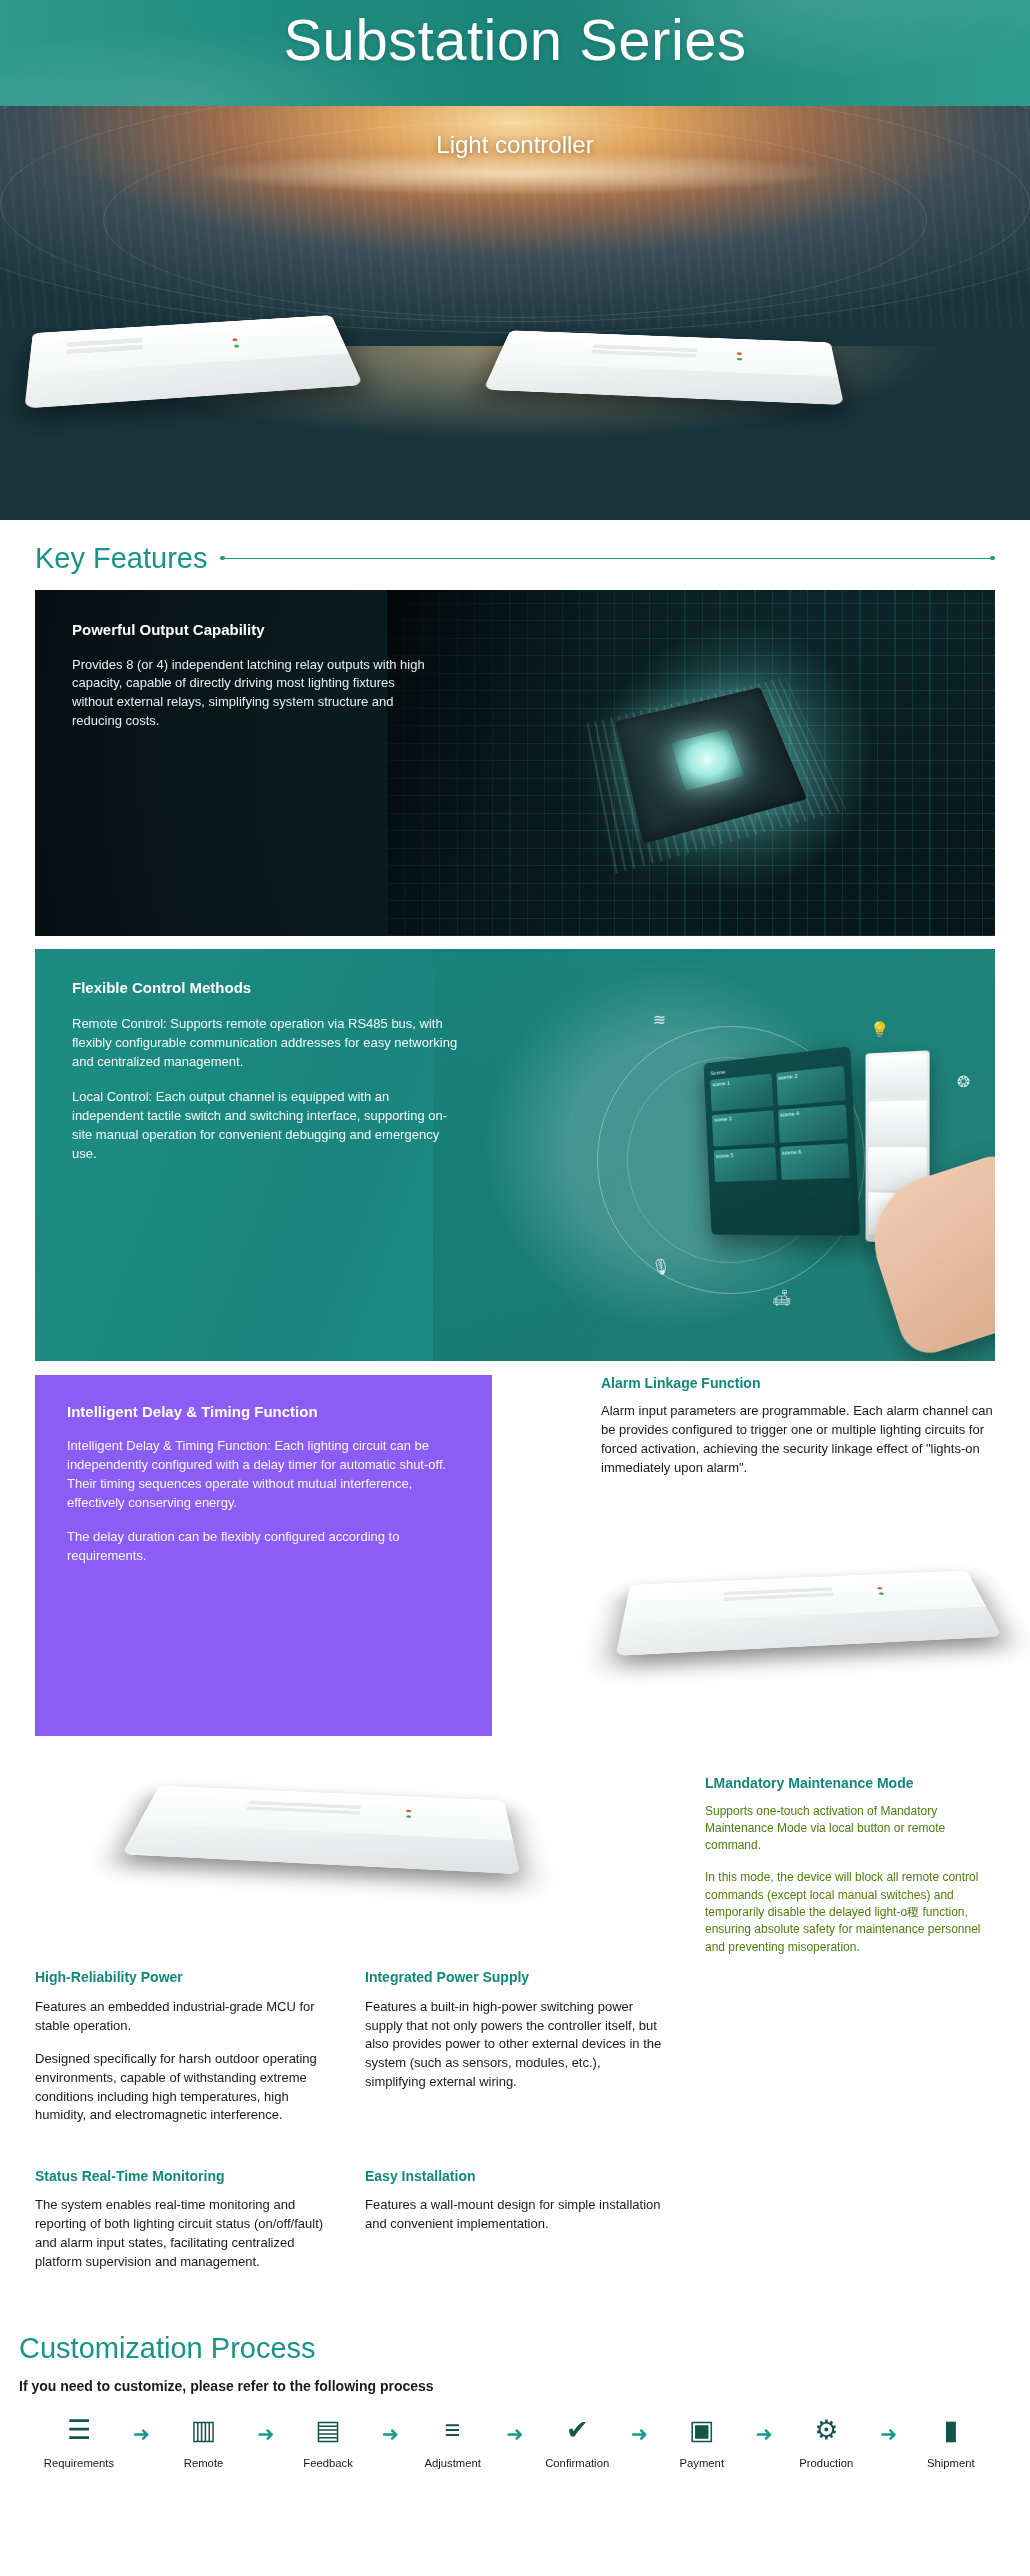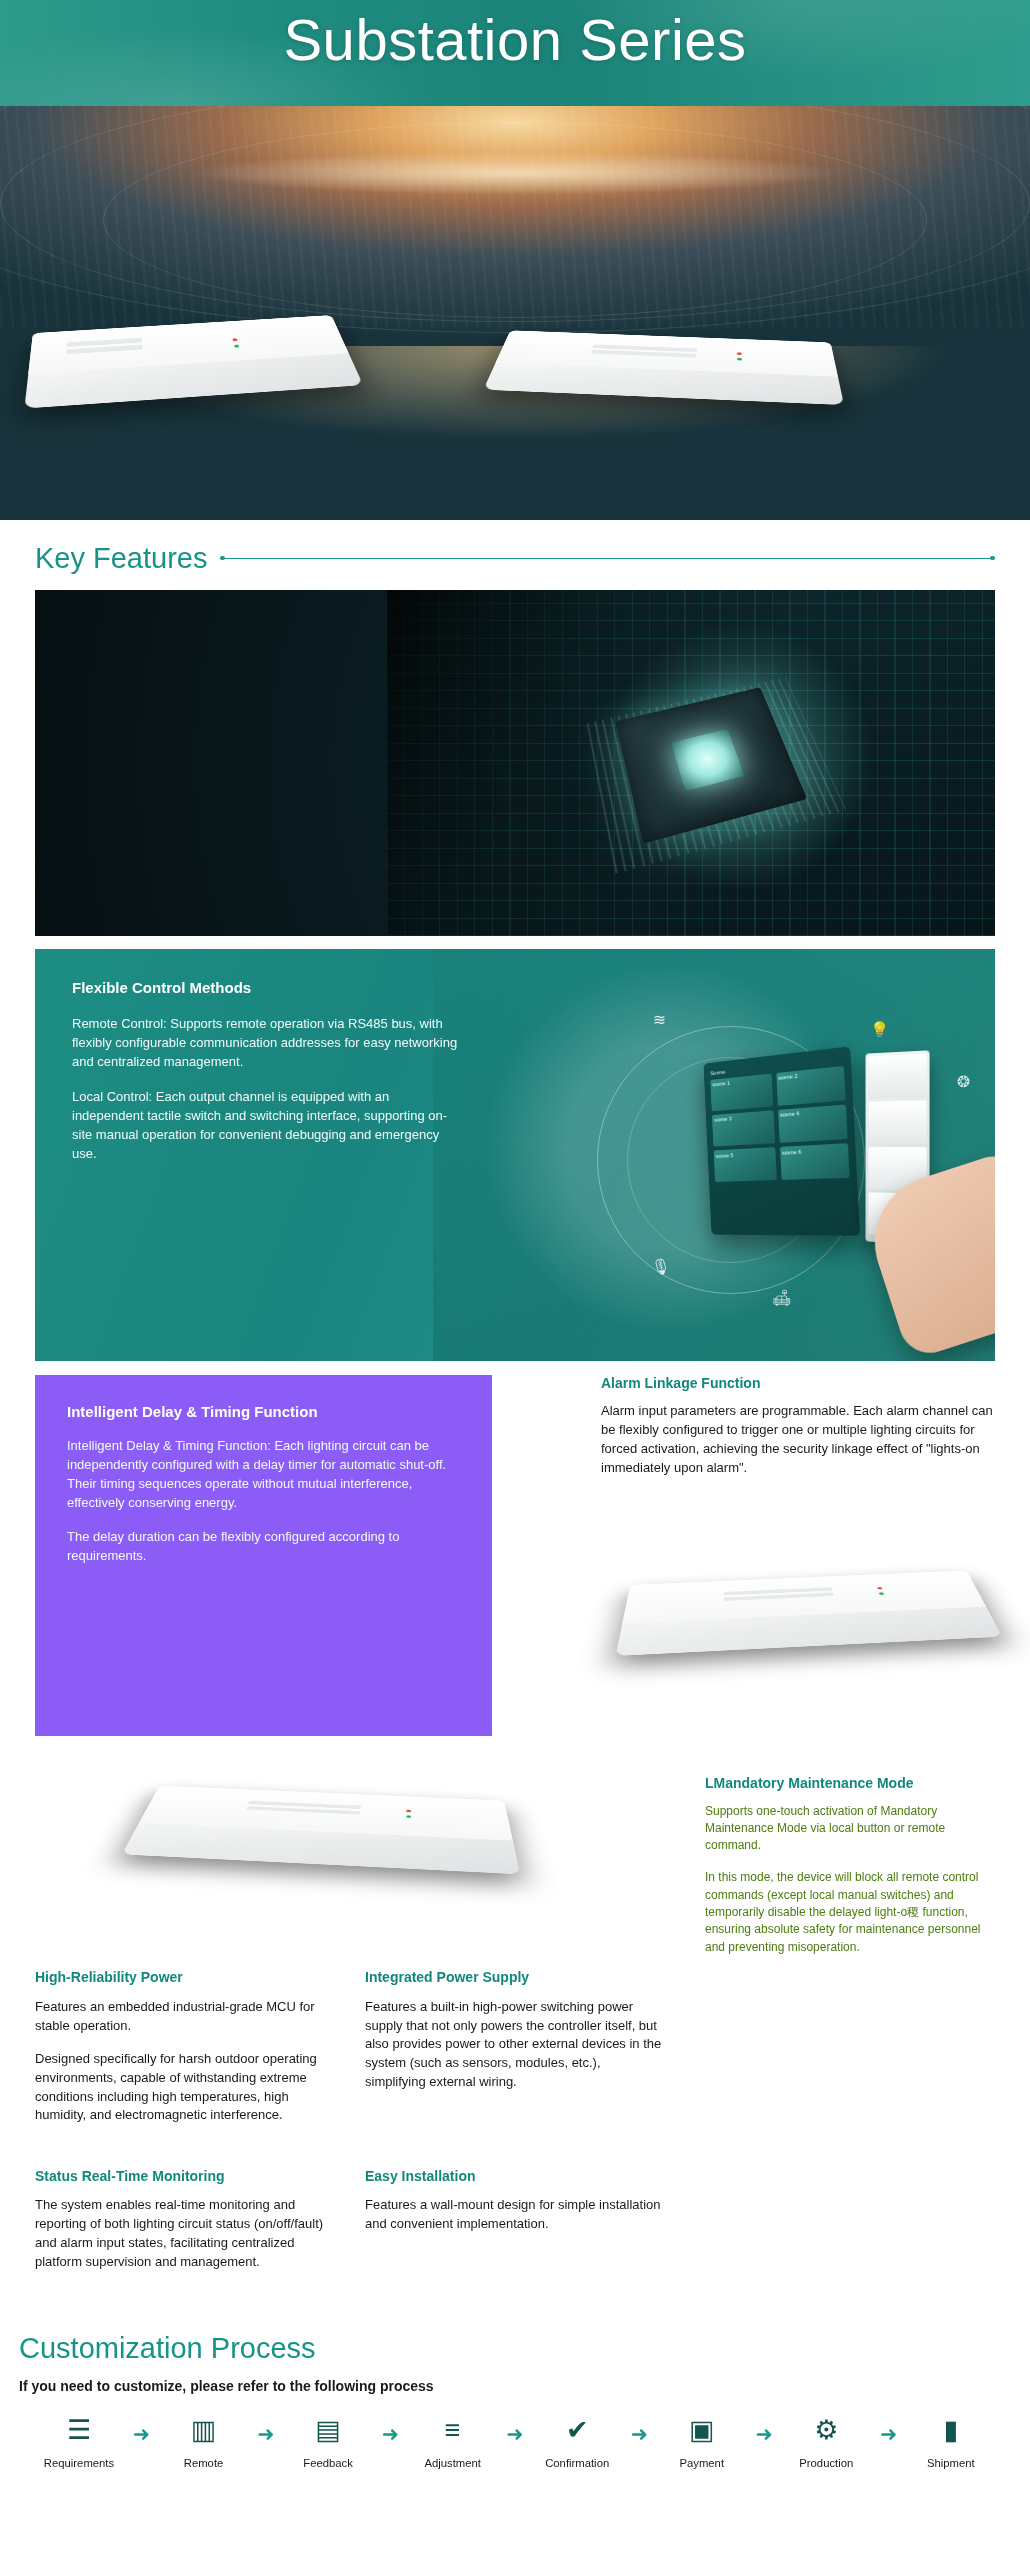--- a/index.html
+++ b/index.html
@@ -272,31 +272,36 @@
         <div class="vent" style="left:93px;top:20.6px;width:108px;height:7.2px;"></div>
         <div class="vent" style="left:93px;top:31px;width:108px;height:7.2px;"></div>
         <div class="led" style="left:242px;top:25px;background:#e8463a;"></div>
         <div class="led" style="left:242px;top:35px;background:#2fae63;"></div>
         <div class="logo" style="left:57px;top:62px;"></div>
       </div>
     </div>
 
     <div class="hero-topband"></div>
     <div class="hero-title">Substation Series</div>
+    <div class="hero-sub">Light controller</div>
   </div>
 
   <div class="section-head">
     <h2>Key Features</h2>
     <div class="rule"></div>
   </div>
 
   <div class="card-chip">
     <div class="pcb"></div>
     <div class="pins"></div>
     <div class="chip"></div>
+    <div class="card-body-dark">
+      <h3>Powerful Output Capability</h3>
+      <p>Provides 8 (or 4) independent latching relay outputs with high capacity, capable of directly driving most lighting fixtures without external relays, simplifying system structure and reducing costs.</p>
+    </div>
   </div>
 
   <div class="card-teal">
     <div class="scene"></div>
     <div class="ring"></div>
     <div class="ring inner"></div>
     <div class="micon" style="left:835px;top:72px;">💡</div>
     <div class="micon" style="left:922px;top:124px;">❂</div>
     <div class="micon" style="left:943px;top:216px;">✺</div>
     <div class="micon" style="left:618px;top:62px;">≋</div>
@@ -331,21 +336,21 @@
 
   <div class="row-3">
     <div class="panel-green">
       <h3>Intelligent Delay &amp; Timing Function</h3>
       <p>Intelligent Delay &amp; Timing Function: Each lighting circuit can be independently configured with a delay timer for automatic shut-off. Their timing sequences operate without mutual interference, effectively conserving energy.</p>
       <p>The delay duration can be flexibly configured according to requirements.</p>
     </div>
 
     <div class="alarm-block">
       <h3>Alarm Linkage Function</h3>
-      <p>Alarm input parameters are programmable. Each alarm channel can be flexibly configured to trigger one or multiple lighting circuits for forced activation, achieving the security linkage effect of "lights-on immediately upon alarm".</p>
+      <p>Alarm input parameters are programmable. Each alarm channel can be provides configured to trigger one or multiple lighting circuits for forced activation, achieving the security linkage effect of "lights-on immediately upon alarm".</p>
     </div>
 
     <div class="device dev3">
       <div class="panel-top"></div>
       <div class="vent" style="left:98px;top:23px;width:113px;height:7.2px;"></div>
       <div class="vent" style="left:98px;top:34px;width:113px;height:7.2px;"></div>
       <div class="led" style="left:258px;top:27px;background:#e8463a;"></div>
       <div class="led" style="left:258px;top:38px;background:#2fae63;"></div>
     </div>
   </div>

